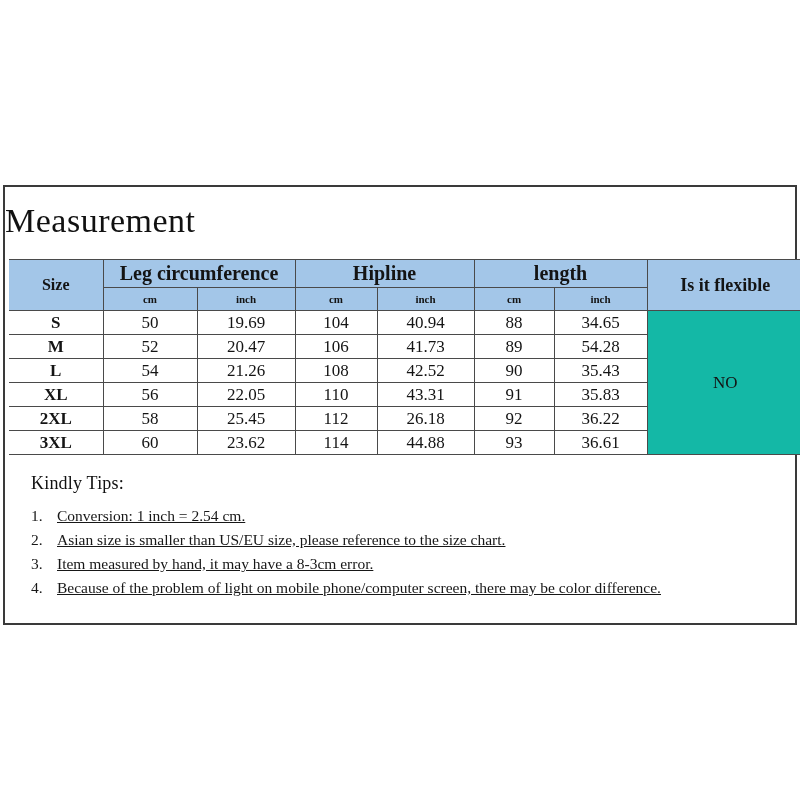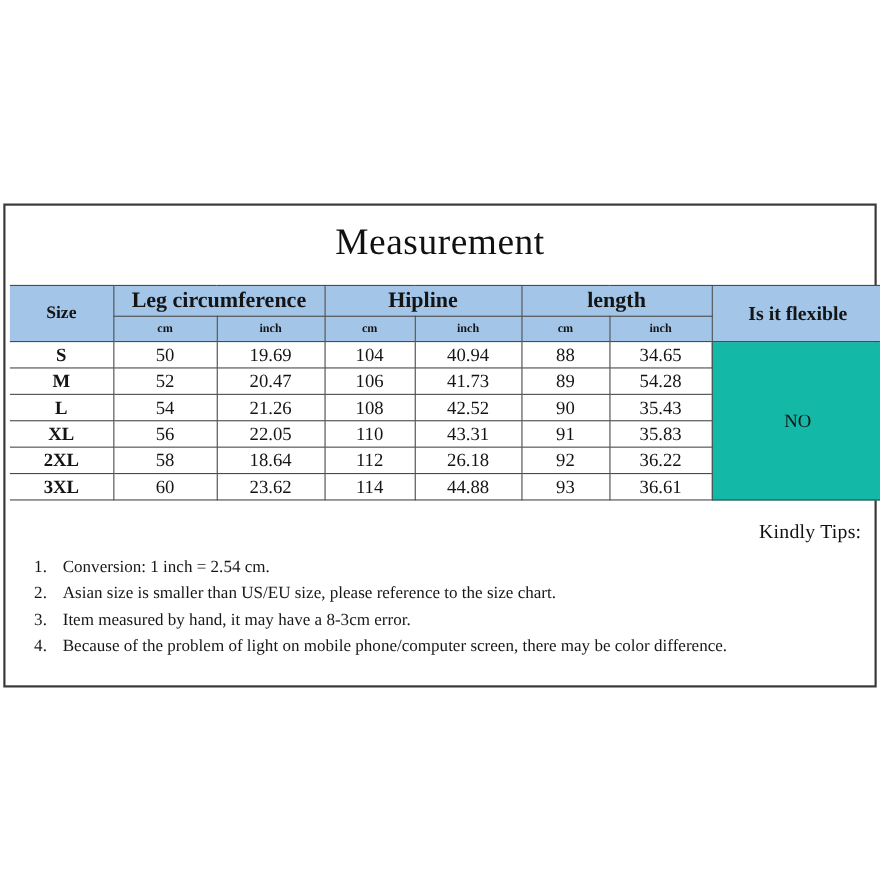--- a/index.html
+++ b/index.html
@@ -24,21 +24,20 @@
     border: 2px solid #3a3a3a;
     box-sizing: border-box;
     background: #ffffff;
   }
 
   
   .title-band {
     height: 68px;
     display: flex;
     align-items: center;
-    justify-content: center;
     box-sizing: border-box;
   }
   .title-text {
     font-family: "Liberation Serif", "DejaVu Serif", serif;
     font-size: 34px;
     font-weight: 400;
     letter-spacing: 0.5px;
     line-height: 1;
     color: #111111;
   }
@@ -123,23 +122,22 @@
 
   
   .tips {
     padding: 14px 0 0 26px;
     box-sizing: border-box;
   }
   .tips-heading {
     font-size: 18px;
     font-weight: 400;
     color: #111111;
-    margin: 0 12px 11px 0;
+    margin: 0 0 11px 0;
     letter-spacing: 0.2px;
-    text-align: right;
   }
   ol.tips-list {
     list-style: none;
     margin: 0;
     padding: 0;
   }
   ol.tips-list li {
     display: flex;
     align-items: flex-start;
     font-size: 15.5px;
@@ -149,20 +147,21 @@
     max-width: 675px;
   }
   ol.tips-list li .num {
     width: 26px;
     flex: 0 0 26px;
     text-align: left;
   }
   ol.tips-list li .txt {
     flex: 1 1 auto;
     text-align: justify;
+    text-decoration: underline;
   }
   ol.tips-list li.wrap .txt {
     text-align: justify;
     text-align-last: left;
   }
 </style>
 </head>
 <body>
 
 <div id="chart-frame">
@@ -233,21 +232,21 @@
           <td>56</td>
           <td>22.05</td>
           <td>110</td>
           <td>43.31</td>
           <td>91</td>
           <td>35.83</td>
         </tr>
         <tr class="data-row">
           <td class="sz">2XL</td>
           <td>58</td>
-          <td>18.64</td>
+          <td>25.45</td>
           <td>112</td>
           <td>26.18</td>
           <td>92</td>
           <td>36.22</td>
         </tr>
         <tr class="data-row">
           <td class="sz">3XL</td>
           <td>60</td>
           <td>23.62</td>
           <td>114</td>

